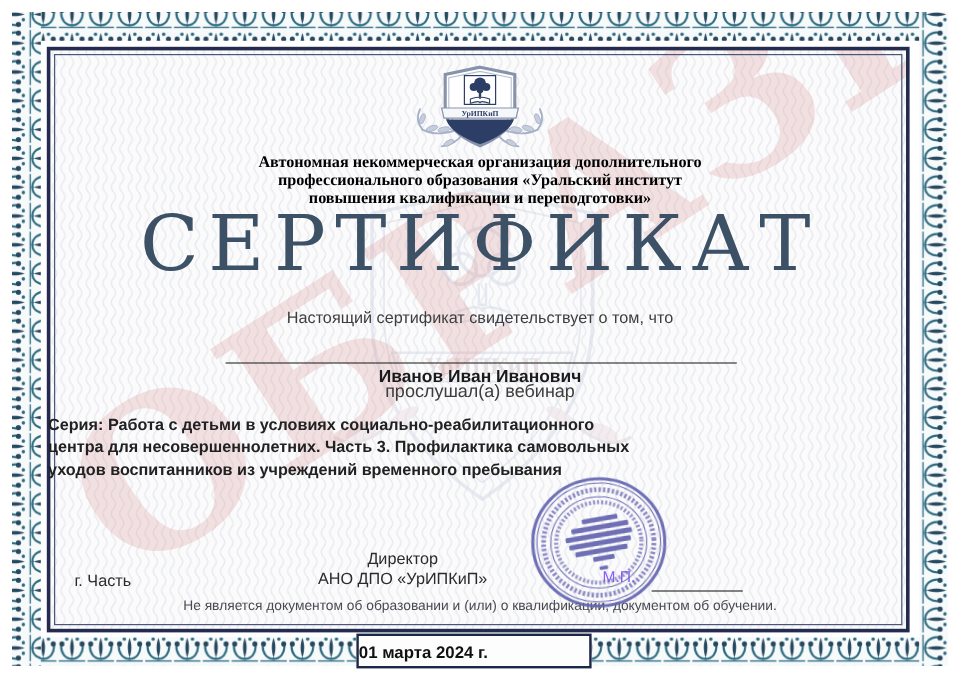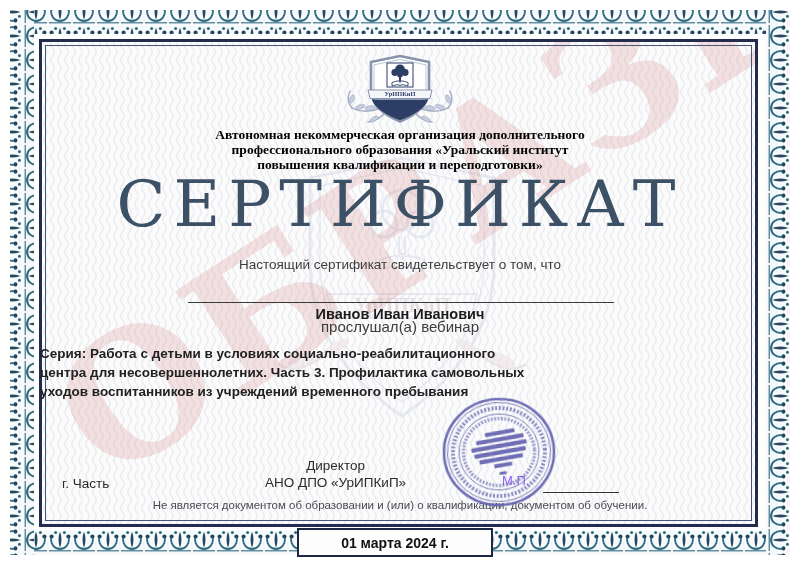--- a/index.html
+++ b/index.html
@@ -41,21 +41,21 @@
   .director-block{left:265px; top:457px; font-size:13.5px; line-height:17px;
     color:#2b2b2b; text-align:center;}
   .mp-label{left:502px; top:473px; font-size:13px; color:#8b5cf6;}
   .sig-rule{left:543px; width:76px; top:492px; border-top:1.5px solid #333; height:0;}
   .disclaimer{left:0; right:0; top:499px; text-align:center;
     font-size:11.5px; color:#4a4a52;}
   .stamp{left:440px; top:394px; z-index:5;}
   .date-box{
     left:297px; top:528px; width:196px; height:29px; z-index:6;
     background:#fdfdfd; border:2.4px solid #1d2746;
-    display:flex; align-items:center; justify-content:center;
+    display:flex; align-items:center; 
     font-size:14px; font-weight:bold; color:#111; box-sizing:border-box;
   }
 </style>
 </head>
 <body>
 
 <div class="page">
 
   <svg class="abs bg-layer" width="800" height="565">
     <defs>

